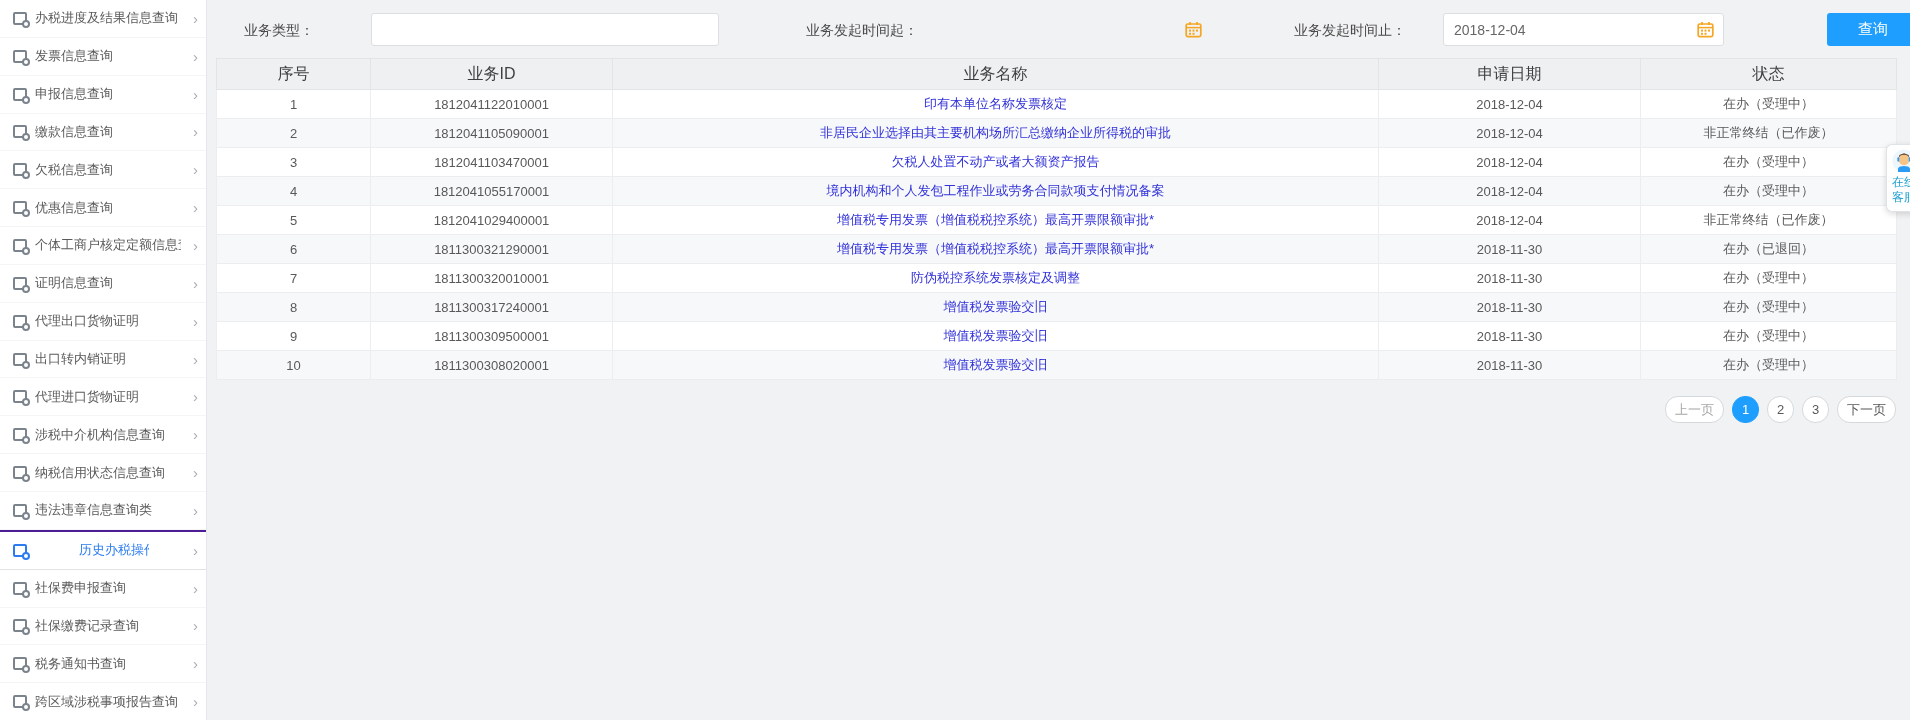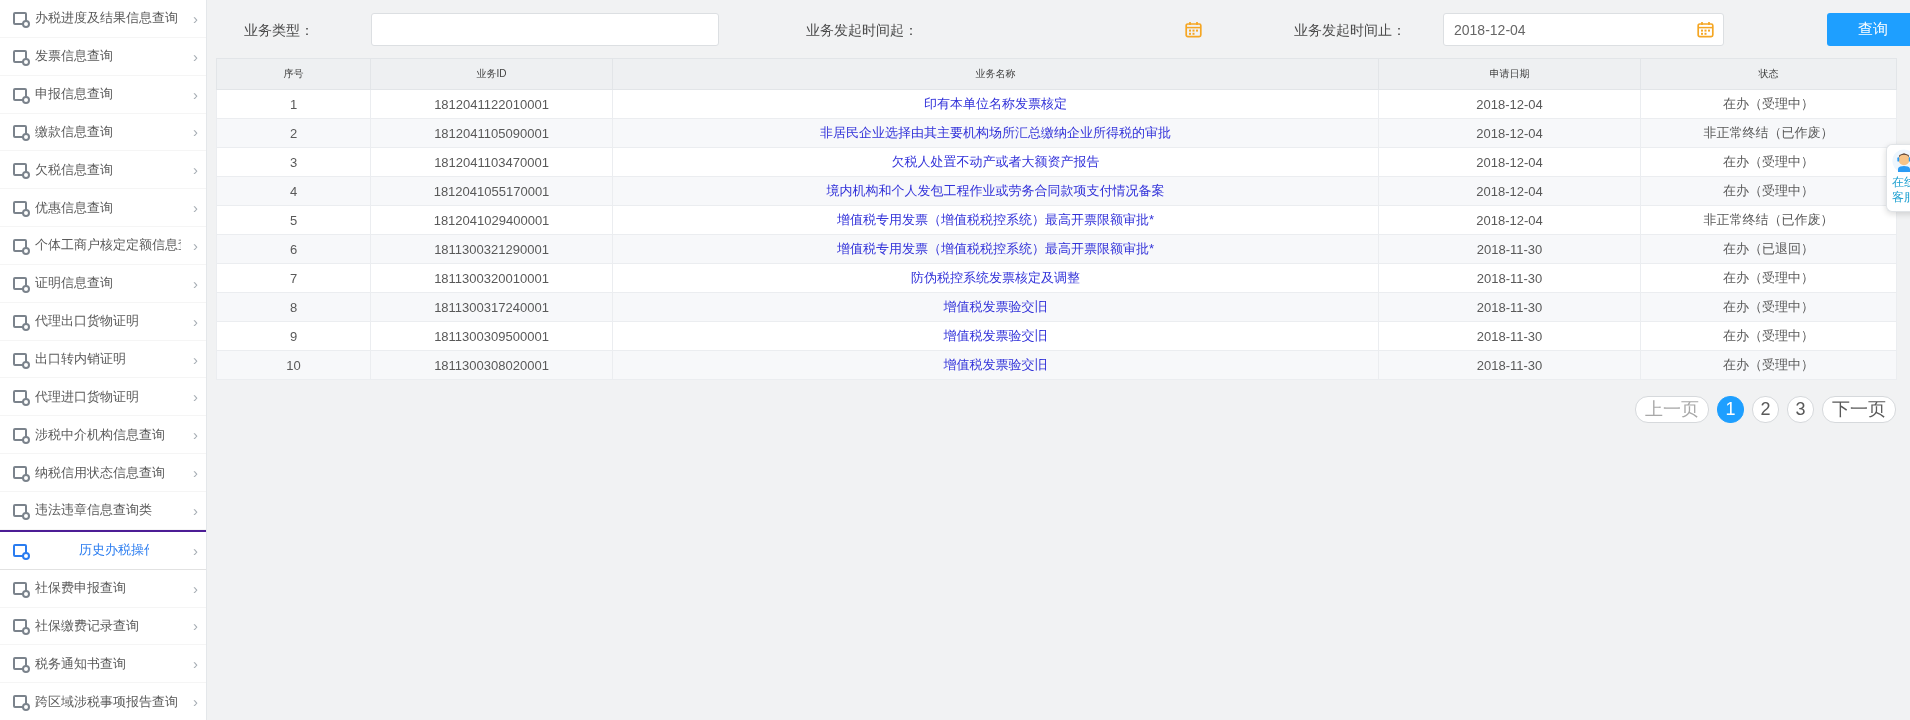--- a/index.html
+++ b/index.html
@@ -68,35 +68,35 @@
     font-family:"Liberation Sans","DejaVu Sans",sans-serif;
   }
 
   
   .table-wrap { position:absolute; left:8px; top:58px; width:1680px; }
   table { width:100%; border-collapse:collapse; table-layout:fixed; background:#fff; }
   col.c0 { width:154px; } col.c1 { width:242px; } col.c2 { width:766px; }
   col.c3 { width:262px; } col.c4 { width:256px; }
   th {
     height:31px; background:#eef0f2; border:1px solid #e2e5e8;
-    font-weight:normal; font-size:10px; color:#3f3f3f; text-align:center;
+    font-weight:normal; font-size:16px; color:#3f3f3f; text-align:center;
   }
   td {
     height:29px; border:1px solid #ebedf0; text-align:center;
     font-size:13px; color:#595959; overflow:hidden; white-space:nowrap;
   }
   tbody tr:nth-child(even) td { background:#f7f8fa; }
   td.c-name a { color:#3232d9; text-decoration:none; cursor:pointer; }
 
   
   .pager { position:absolute; top:396px; right:14px; display:flex; gap:8px; }
   .pg {
     min-width:27px; height:27px; line-height:25px; padding:0 9px;
     border:1px solid #d6d9dc; border-radius:13px; background:#fff;
-    font-size:18px; color:#595959; text-align:center; cursor:pointer; user-select:none;
+    font-size:13px; color:#595959; text-align:center; cursor:pointer; user-select:none;
   }
   .pg.num { padding:0; width:27px; }
   .pg.prev { color:#a8a8a8; }
   .pg.active { background:#1e9fff; border-color:#1e9fff; color:#fff; }
 
   
   .service {
     position:absolute; left:1886px; top:144px; width:64px; z-index:5;
     background:#fff; border:1px solid #e0e3e6; border-right:none;
     border-radius:6px 0 0 6px; box-shadow:0 2px 6px rgba(0,0,0,.15);

